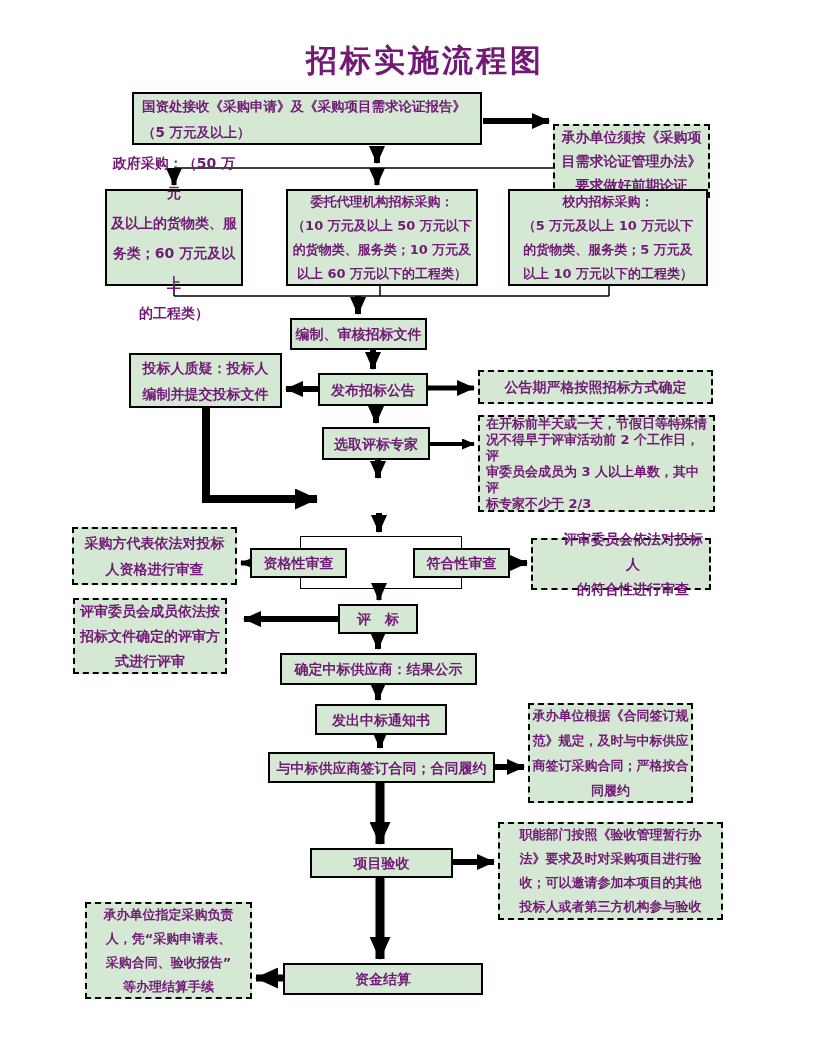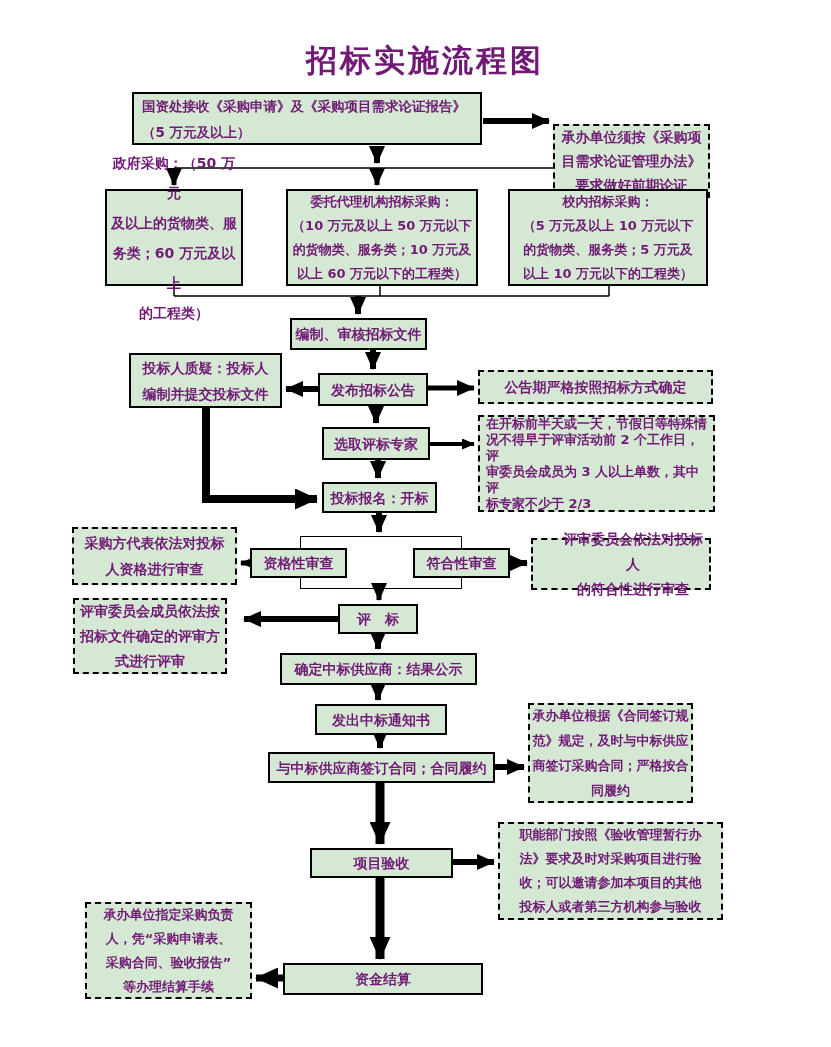--- a/index.html
+++ b/index.html
@@ -115,21 +115,20 @@
 
   <div class="note" style="left:478px;top:370px;width:235px;height:34px;">公告期严格按照招标方式确定</div>
 
   <div class="box" style="left:322px;top:427px;width:108px;height:33px;">选取评标专家</div>
 
   <div class="note ta-left" style="left:478px;top:415px;width:237px;height:97px;font-size:13px;line-height:16px;padding:0 6px;">在开标前半天或一天，节假日等特殊情
 况不得早于评审活动前 2 个工作日，评
 审委员会成员为 3 人以上单数，其中评
 标专家不少于 2/3</div>
 
-  <div class="box" style="left:322px;top:482px;width:115px;height:31px;">投标报名：开标</div>
 
   <div class="note" style="left:72px;top:527px;width:165px;height:58px;line-height:26px;">采购方代表依法对投标
 人资格进行审查</div>
 
   <div class="box" style="left:250px;top:548px;width:97px;height:30px;">资格性审查</div>
 
   <div class="box" style="left:413px;top:548px;width:97px;height:30px;">符合性审查</div>
 
   <div class="note" style="left:531px;top:538px;width:180px;height:52px;line-height:25px;padding-left:24px;">评审委员会依法对投标人
 的符合性进行审查</div>

